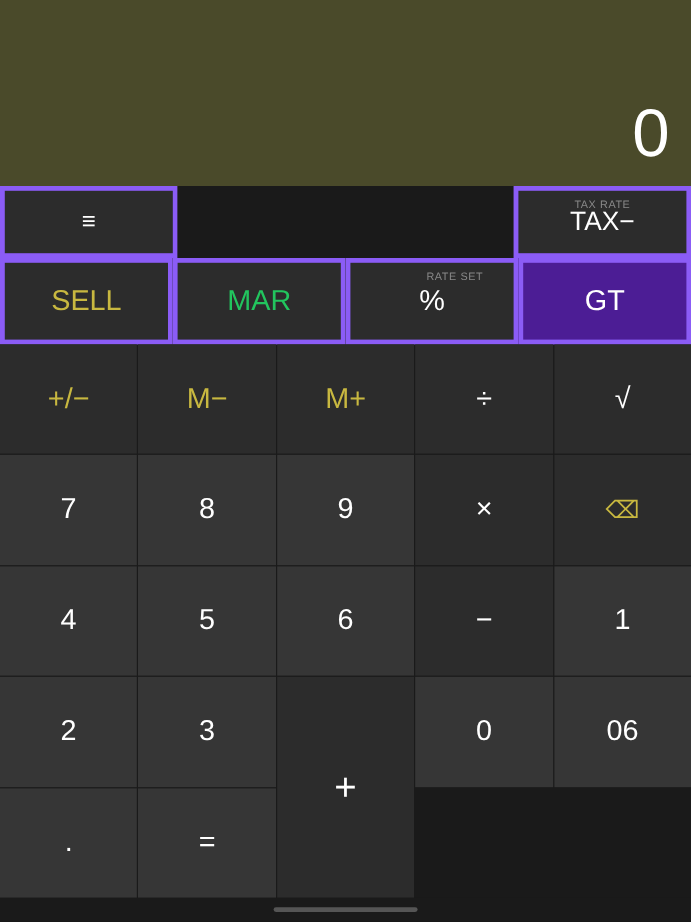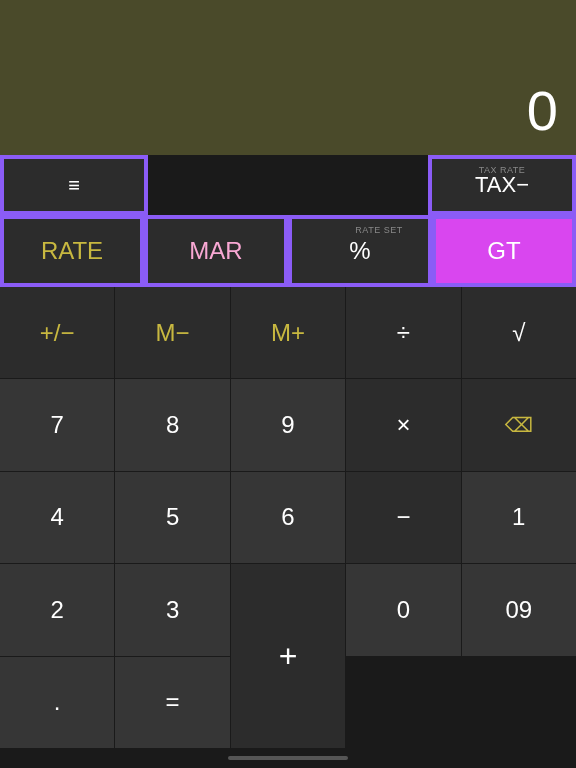--- a/index.html
+++ b/index.html
@@ -99,40 +99,40 @@
       color: #c8b840;
       background: #2c2c2c;
     }
 
     .btn-sell {
       color: #c8b840;
       background: #2c2c2c;
     }
 
     .btn-mar {
-      color: #f9a8d4;
+      color: #22c55e;
       background: #2c2c2c;
     }
 
     .btn-percent {
       background: #2c2c2c;
       flex-direction: column;
     }
 
     .btn-percent .rate-set-label {
       font-size: 9px;
       color: #888;
       position: absolute;
       top: 6px;
       letter-spacing: 0.5px;
       padding-left: 38px;
     }
 
     .btn-gt {
-      background: #d946ef;
+      background: #4c1d95;
     }
 
     
     .home-indicator {
       height: 20px;
       background: #1a1a1a;
       display: flex;
       align-items: center;
       justify-content: center;
     }
@@ -192,21 +192,21 @@
   </div>
   <div class="btn btn-empty"></div>
   <div class="btn btn-tax">
     <span class="btn-tax-label">TAX RATE</span>
     <span class="main-text">TAX−</span>
   </div>
 </div>
 
 <div class="row row-functions">
   <div class="btn btn-sell">
-    <span>RATE</span>
+    <span>SELL</span>
   </div>
   <div class="btn btn-mar">
     <span>MAR</span>
   </div>
   <div class="btn btn-percent">
     <span class="rate-set-label">RATE SET</span>
     <span>%</span>
   </div>
   <div class="btn btn-gt">
     <span>GT</span>
@@ -270,21 +270,21 @@
     <span>3</span>
   </div>
   <div class="grid-btn grid-plus" style="grid-row: span 2; font-size: 32px;">
     <span>+</span>
   </div>
 
   <div class="grid-btn grid-number">
     <span>0</span>
   </div>
   <div class="grid-btn grid-number">
-    <span>09</span>
+    <span>06</span>
   </div>
   <div class="grid-btn grid-number">
     <span>.</span>
   </div>
   <div class="grid-btn grid-number">
     <span>=</span>
   </div>
 </div>
 
 <div class="home-indicator">

